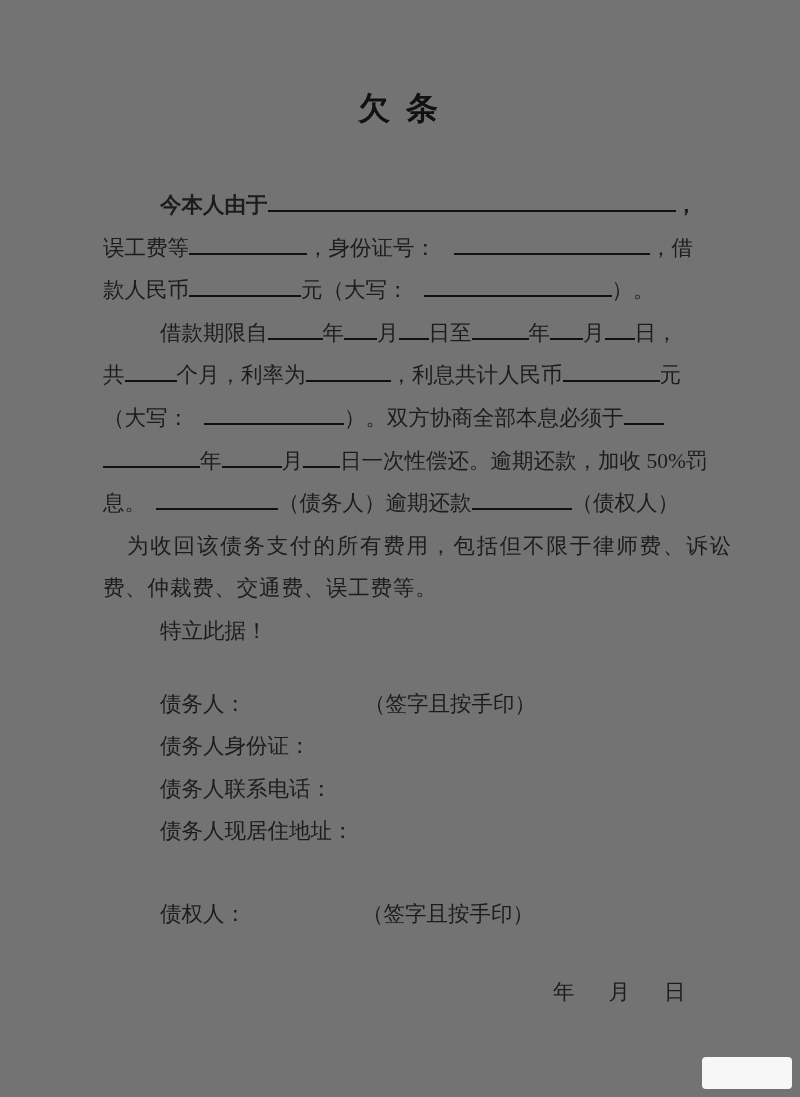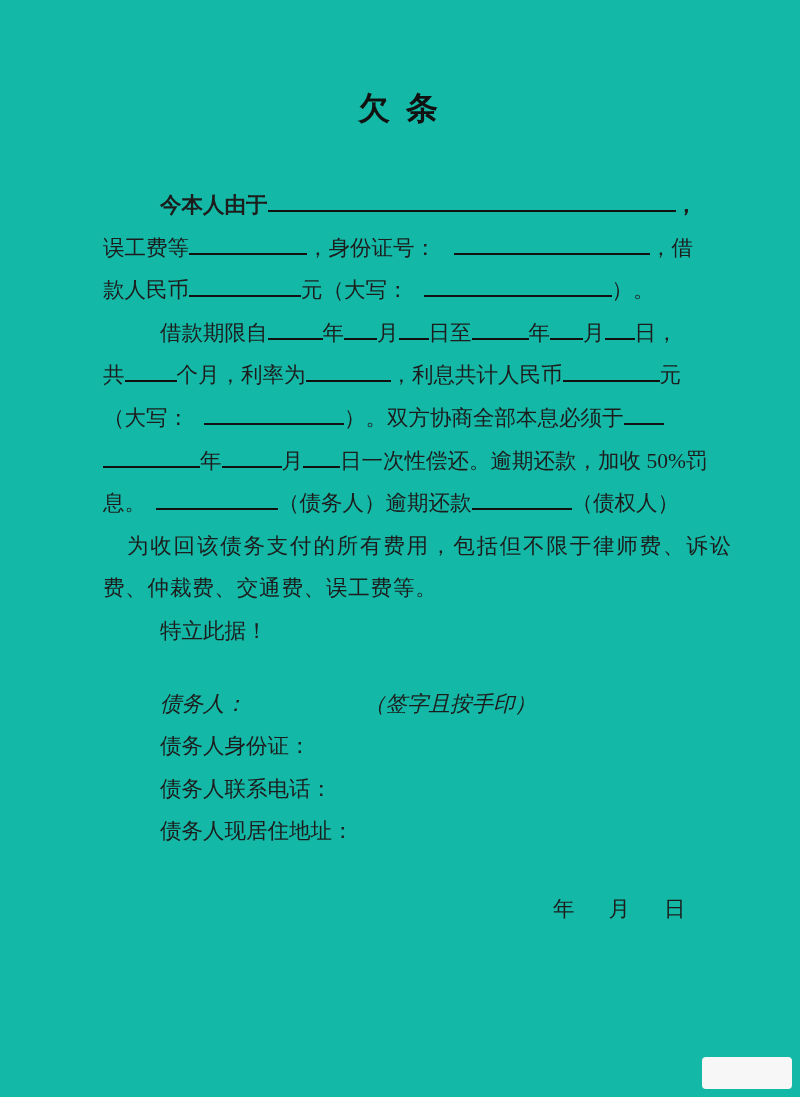--- a/index.html
+++ b/index.html
@@ -4,21 +4,21 @@
 <style>
   html, body {
     margin: 0;
     padding: 0;
     background: #ffffff;
   }
   #page {
     position: relative;
     width: 800px;
     height: 1097px;
-    background: #14b8a6;
+    background: #737373;
     color: #1c1c1c;
     font-family: "Liberation Serif", "DejaVu Serif", serif;
     font-size: 21.5px;
     overflow: hidden;
     box-sizing: border-box;
     padding: 86px 103px 0 103px;
   }
   #doc-title {
     text-align: center;
     font-size: 32px;
@@ -64,20 +64,21 @@
       <div class="line"><span class="t">误工费等</span><span class="u" style="width: 118px;"></span><span class="t">，身份证号：</span><span class="sp" style="width: 18px;"></span><span class="u" style="width: 196px;"></span><span class="t">，借</span></div>
       <div class="line"><span class="t">款人民币</span><span class="u" style="width: 112px;"></span><span class="t">元（大写：</span><span class="sp" style="width: 15px;"></span><span class="u" style="width: 188px;"></span><span class="t">）。</span></div>
       <div class="line" style="padding-left: 57px;"><span class="t">借款期限自</span><span class="u" style="width: 55px;"></span><span class="t">年</span><span class="u" style="width: 33px;"></span><span class="t">月</span><span class="u" style="width: 30px;"></span><span class="t">日至</span><span class="u" style="width: 57px;"></span><span class="t">年</span><span class="u" style="width: 33px;"></span><span class="t">月</span><span class="u" style="width: 30px;"></span><span class="t">日，</span></div>
       <div class="line"><span class="t">共</span><span class="u" style="width: 52px;"></span><span class="t">个月，利率为</span><span class="u" style="width: 85px;"></span><span class="t">，利息共计人民币</span><span class="u" style="width: 97px;"></span><span class="t">元</span></div>
       <div class="line"><span class="t">（大写：</span><span class="sp" style="width: 15px;"></span><span class="u" style="width: 140px;"></span><span class="t">）。双方协商全部本息必须于</span><span class="u" style="width: 40px;"></span></div>
       <div class="line"><span class="u" style="width: 97px;"></span><span class="t">年</span><span class="u" style="width: 60px;"></span><span class="t">月</span><span class="u" style="width: 37px;"></span><span class="t">日一次性偿还。逾期还款，加收 50%罚</span></div>
       <div class="line"><span class="t">息。</span><span class="sp" style="width: 10px;"></span><span class="u" style="width: 122px;"></span><span class="t">（债务人）逾期还款</span><span class="u" style="width: 100px;"></span><span class="t">（债权人）</span></div>
       <div class="line" style="letter-spacing: 1.8px; margin-left: 24px;"><span class="t">为收回该债务支付的所有费用，包括但不限于律师费、诉讼</span></div>
       <div class="line" style="letter-spacing: 0.8px;"><span class="t">费、仲裁费、交通费、误工费等。</span></div>
       <div class="line" style="padding-left: 57px;"><span class="t">特立此据！</span></div>
-      <div class="line" style="padding-left: 57px; margin-top: 30px; font-style: italic;"><span class="t">债务人：</span><span class="sp" style="width: 118px;"></span><span class="t">（签字且按手印）</span></div>
+      <div class="line" style="padding-left: 57px; margin-top: 30px;"><span class="t">债务人：</span><span class="sp" style="width: 118px;"></span><span class="t">（签字且按手印）</span></div>
       <div class="line" style="padding-left: 57px;"><span class="t">债务人身份证：</span></div>
       <div class="line" style="padding-left: 57px;"><span class="t">债务人联系电话：</span></div>
       <div class="line" style="padding-left: 57px;"><span class="t">债务人现居住地址：</span></div>
+      <div class="line" style="padding-left: 57px; margin-top: 40px;"><span class="t">债权人：</span><span class="sp" style="width: 116px;"></span><span class="t">（签字且按手印）</span></div>
       <div class="line" style="padding-left: 450px; margin-top: 35px;"><span class="t">年</span><span class="sp" style="width: 34px;"></span><span class="t">月</span><span class="sp" style="width: 34px;"></span><span class="t">日</span></div>
     </div>
   <div id="watermark"></div>
 </div>
 
 </body></html>

